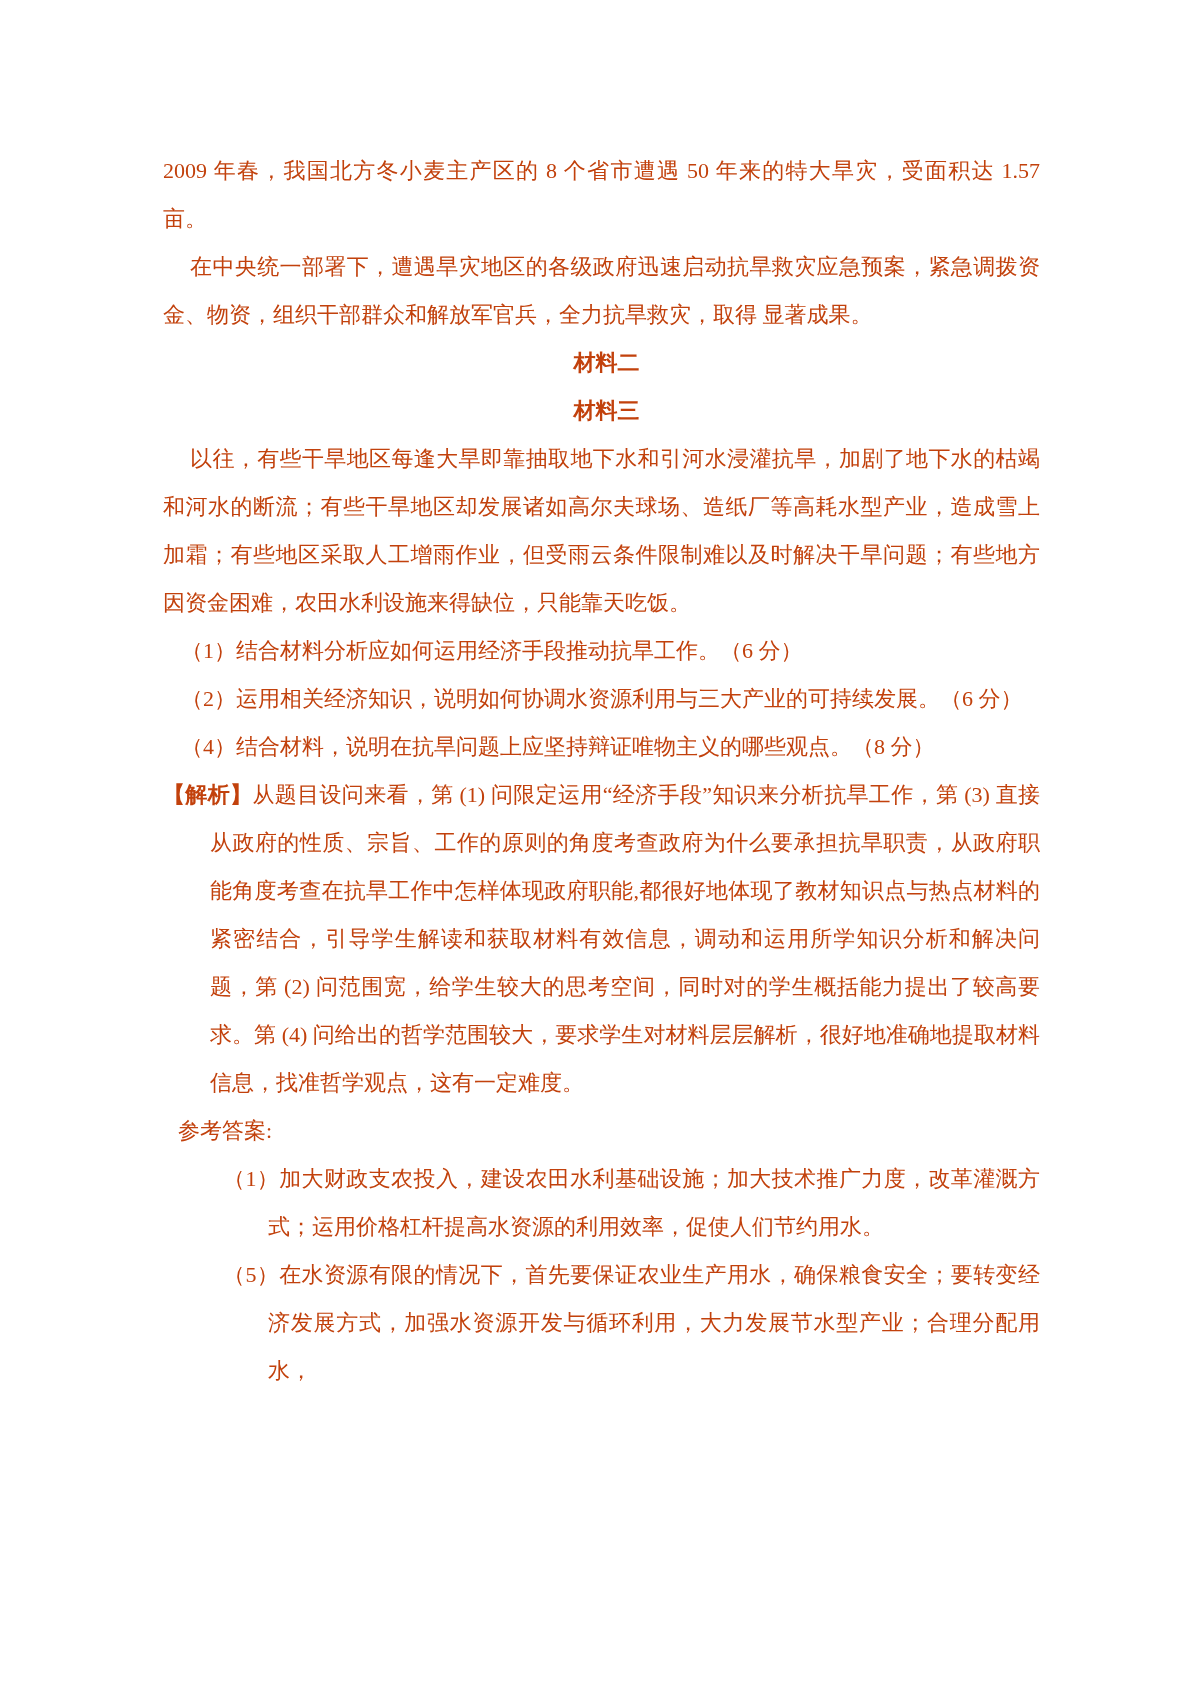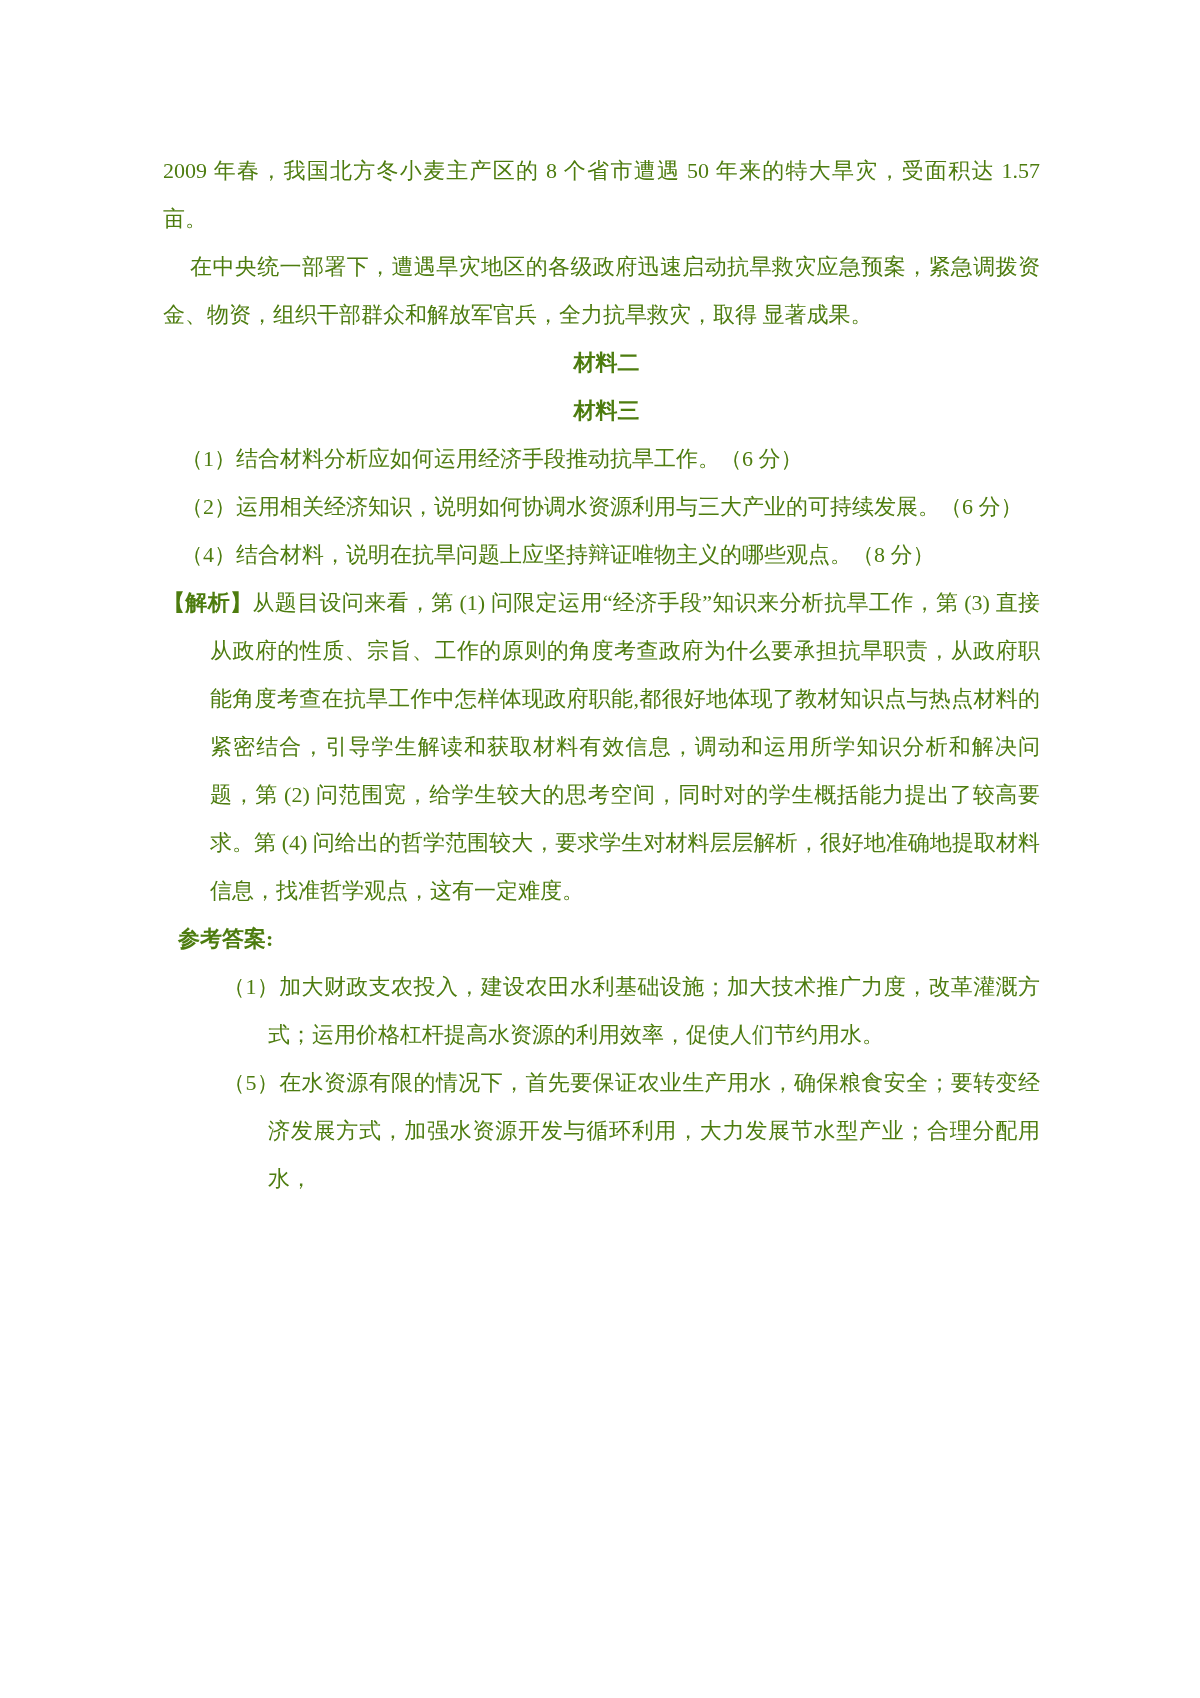--- a/index.html
+++ b/index.html
@@ -7,21 +7,21 @@
     padding: 0;
     background: #ffffff;
   }
   .page {
     position: relative;
     width: 1200px;
     height: 1698px;
     background: #ffffff;
     overflow: hidden;
     font-family: "Liberation Serif", "DejaVu Serif", serif;
-    color: #4d7c0f;
+    color: #c2410c;
   }
   .doc {
     position: absolute;
     left: 163px;
     top: 147px;
     width: 877px;
     font-size: 22px;
     line-height: 48px;
     text-align: justify;
     text-justify: inter-ideograph;
@@ -37,38 +37,39 @@
   .question {
     padding-left: 70px;
     text-indent: -52px;
   }
   .analysis {
     padding-left: 47px;
     text-indent: -47px;
   }
   .analysis .label { font-weight: 700; margin-top: 36px; }
   .answers-heading {
-    font-weight: 700;
+    font-weight: 400;
     text-indent: 15px;
     text-align: left;
   }
   .answer {
     padding-left: 105px;
     text-indent: -45px;
   }
 </style>
 </head>
 <body>
 
 <div class="page">
   <div class="doc">
       <div class="block continuation">2009 年春，我国北方冬小麦主产区的 8 个省市遭遇 50 年来的特大旱灾，受面积达 1.57 亩。</div>
       <div class="block para">在中央统一部署下，遭遇旱灾地区的各级政府迅速启动抗旱救灾应急预案，紧急调拨资金、物资，组织干部群众和解放军官兵，全力抗旱救灾，取得 显著成果。</div>
       <div class="block heading">材料二</div>
       <div class="block heading">材料三</div>
+      <div class="block para">以往，有些干旱地区每逢大旱即靠抽取地下水和引河水浸灌抗旱，加剧了地下水的枯竭和河水的断流；有些干旱地区却发展诸如高尔夫球场、造纸厂等高耗水型产业，造成雪上加霜；有些地区采取人工增雨作业，但受雨云条件限制难以及时解决干旱问题；有些地方因资金困难，农田水利设施来得缺位，只能靠天吃饭。</div>
       <div class="block question">（1）结合材料分析应如何运用经济手段推动抗旱工作。（6 分）</div>
       <div class="block question">（2）运用相关经济知识，说明如何协调水资源利用与三大产业的可持续发展。（6 分）</div>
       <div class="block question">（4）结合材料，说明在抗旱问题上应坚持辩证唯物主义的哪些观点。（8 分）</div>
       <div class="block analysis"><span class="label">【解析】</span>从题目设问来看，第 (1) 问限定运用“经济手段”知识来分析抗旱工作，第 (3) 直接从政府的性质、宗旨、工作的原则的角度考查政府为什么要承担抗旱职责，从政府职能角度考查在抗旱工作中怎样体现政府职能,都很好地体现了教材知识点与热点材料的紧密结合，引导学生解读和获取材料有效信息，调动和运用所学知识分析和解决问题，第 (2) 问范围宽，给学生较大的思考空间，同时对的学生概括能力提出了较高要求。第 (4) 问给出的哲学范围较大，要求学生对材料层层解析，很好地准确地提取材料信息，找准哲学观点，这有一定难度。</div>
       <div class="block answers-heading">参考答案:</div>
       <div class="block answer">（1）加大财政支农投入，建设农田水利基础设施；加大技术推广力度，改革灌溉方式；运用价格杠杆提高水资源的利用效率，促使人们节约用水。</div>
       <div class="block answer">（5）在水资源有限的情况下，首先要保证农业生产用水，确保粮食安全；要转变经济发展方式，加强水资源开发与循环利用，大力发展节水型产业；合理分配用水，</div>
     </div>
 </div>
 

